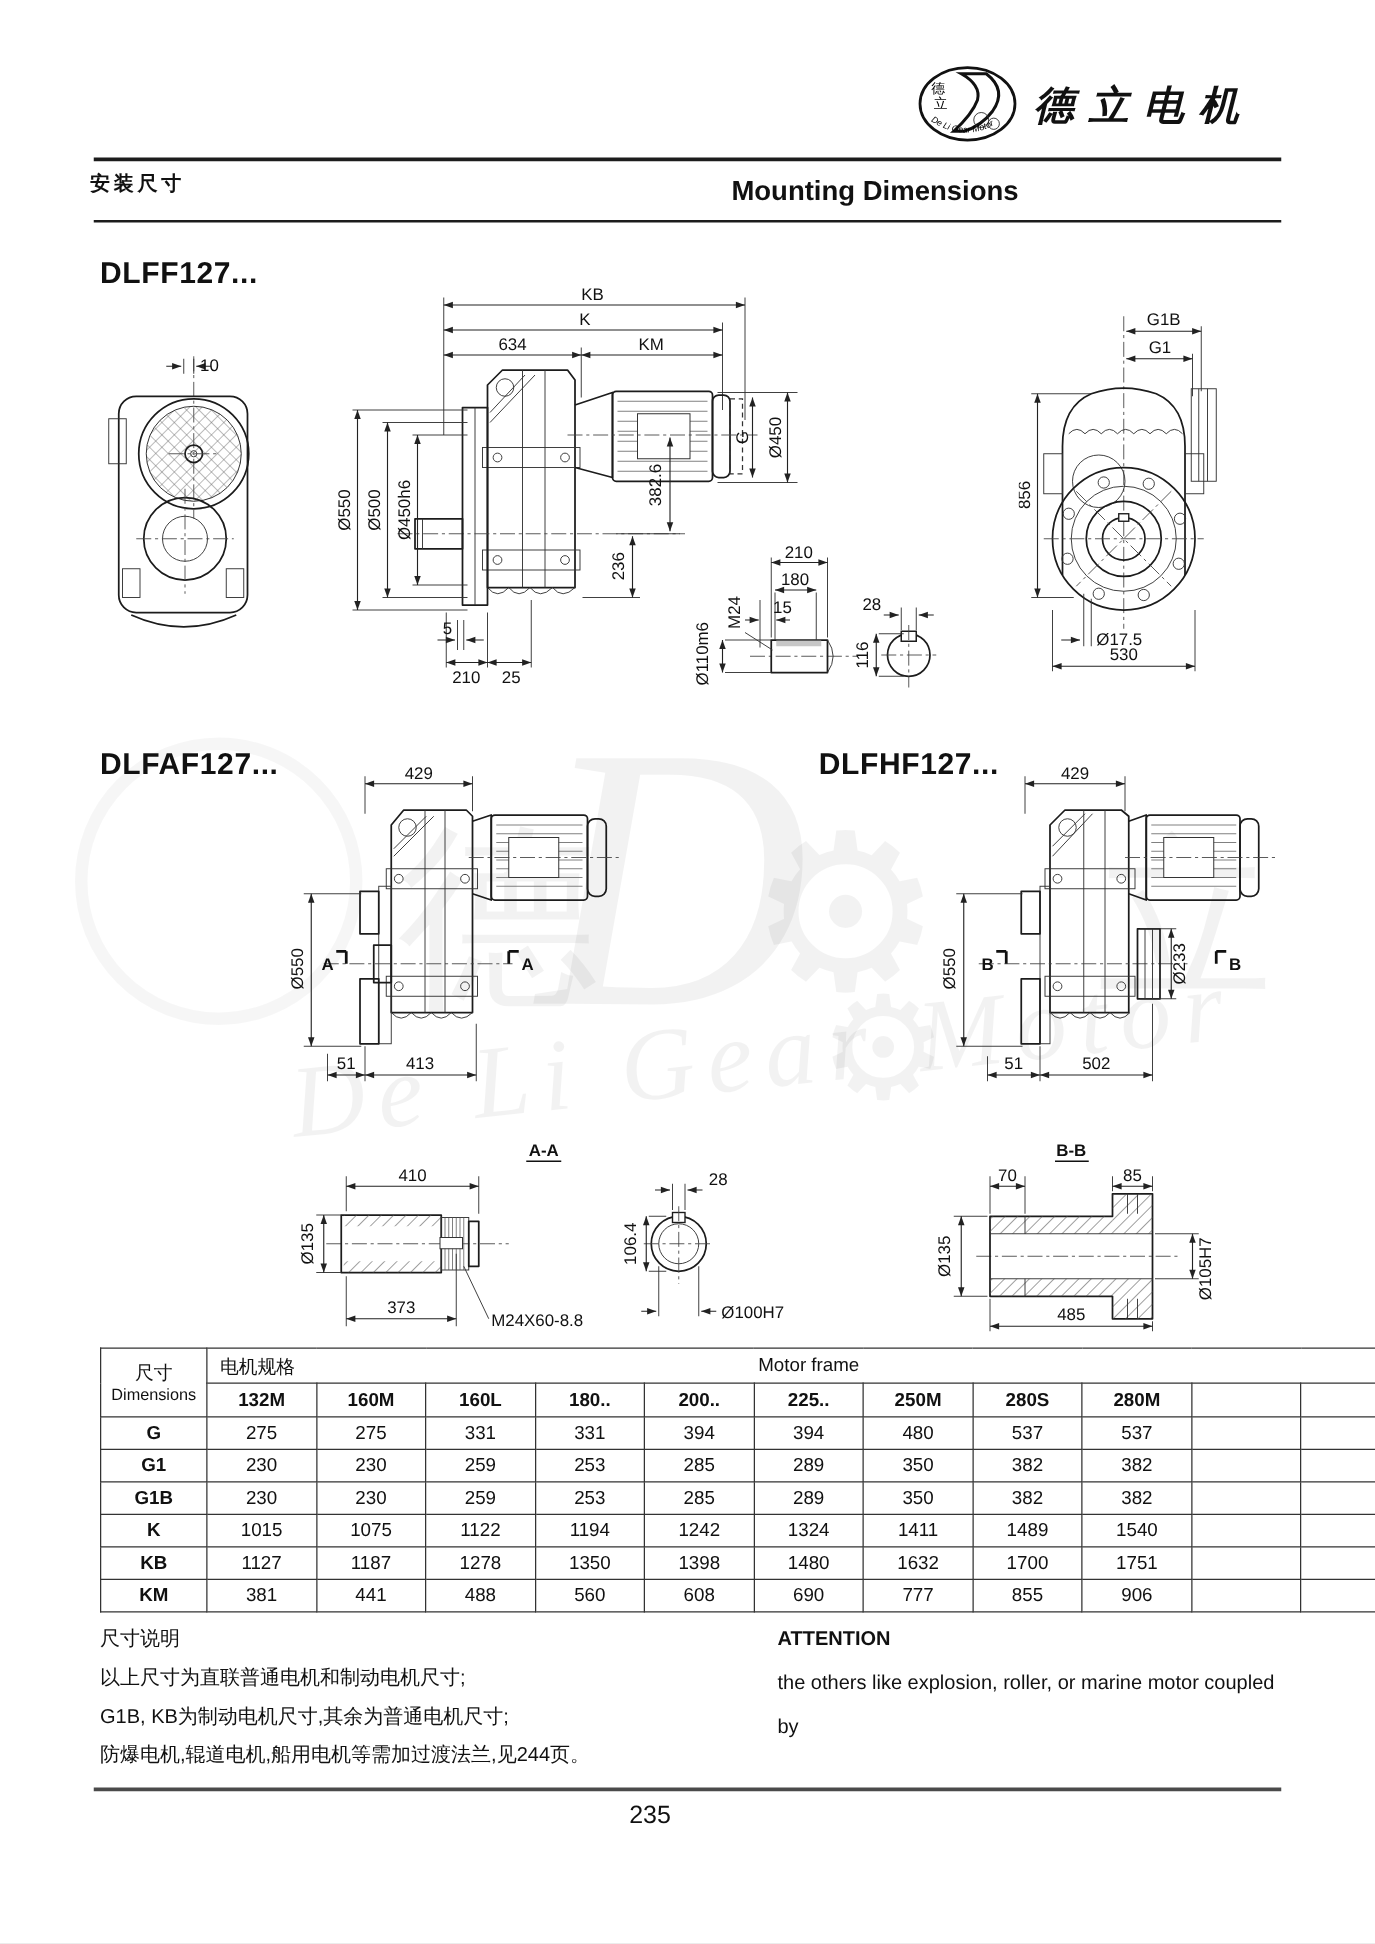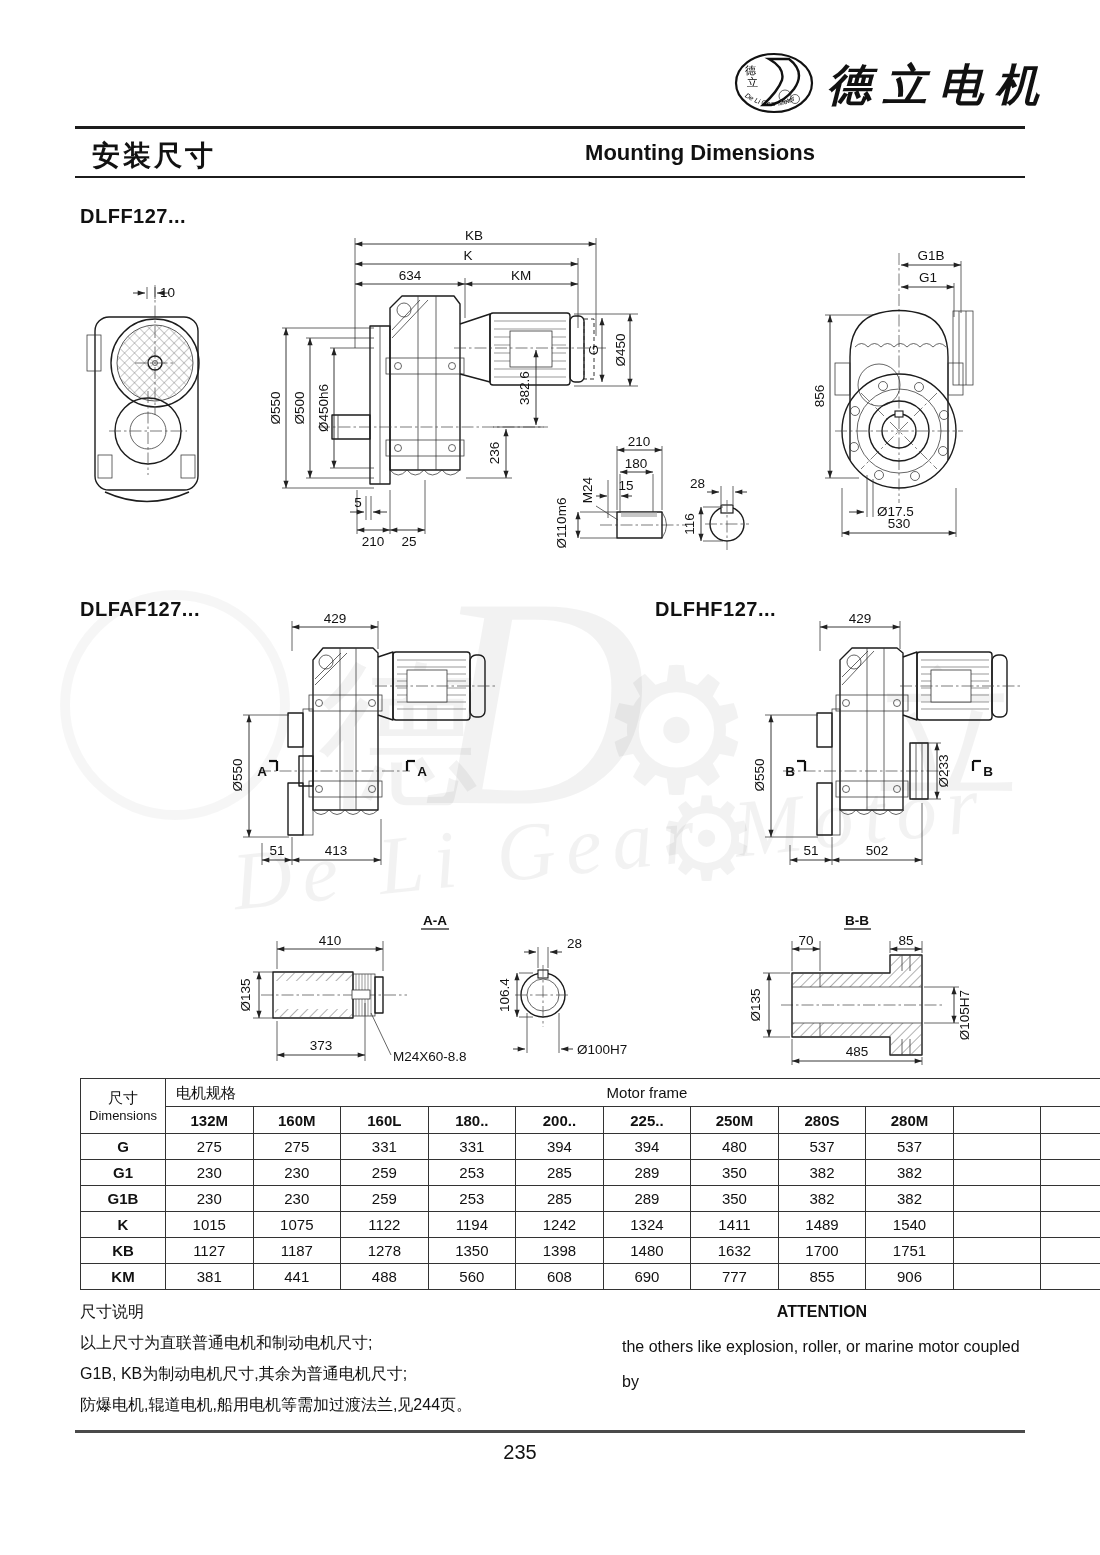--- a/index.html
+++ b/index.html
@@ -14,42 +14,42 @@
   .fn { fill:none; stroke:#555; stroke-width:0.6; }
   .cl { fill:none; stroke:#444; stroke-width:0.7; stroke-dasharray:12 3 2.5 3; }
   .dim { fill:none; stroke:#222; stroke-width:0.9; marker-start:url(#ar); marker-end:url(#ar); }
   .ae  { fill:none; stroke:#222; stroke-width:0.9; marker-end:url(#ar); }
   .dsh { fill:none; stroke:#333; stroke-width:1; stroke-dasharray:4 3; }
   .thk { fill:none; stroke:#111; stroke-width:2.2; }
   text { font-family:"Liberation Sans",sans-serif; }
   .dt { font-size:13.5px; fill:#111; }
   .dtm { text-anchor:middle; }
   
-  .title-zh { position:absolute; left:92px; top:137px; font-size:28px; font-weight:bold; letter-spacing:3px; }
+  .title-zh { position:absolute; left:72px; top:137px; font-size:16px; font-weight:bold; letter-spacing:3px; }
   .title-en { position:absolute; left:540px; top:140px; width:320px; text-align:center; font-size:22px; font-weight:bold; }
-  .model { position:absolute; font-size:20px; font-weight:bold; letter-spacing:0.5px; }
+  .model { position:absolute; font-size:24px; font-weight:bold; letter-spacing:0.5px; }
   
   #brand { position:absolute; left:733px; top:50px; display:flex; align-items:center; }
   #brand-name { font-family:"Liberation Serif",serif; font-weight:bold; font-style:italic;
-                font-size:44px; letter-spacing:12px; margin-left:12px; white-space:nowrap; }
+                font-size:32px; letter-spacing:12px; margin-left:12px; white-space:nowrap; }
   
   #dims-table { position:absolute; left:80px; top:1078px; width:1049px; border-collapse:collapse;
                 table-layout:fixed; font-size:15px; }
   #dims-table th, #dims-table td { border:1px solid #333; text-align:center; height:26px; padding:0; font-weight:normal; }
   #dims-table tr.hr1 th { height:28px; }
   #dims-table tr.hr2 th { height:27px; font-weight:bold; }
   #dims-table .cdim { font-size:15px; }
   #dims-table .cdim .en { display:block; font-size:13px; }
   #dims-table .cspec { position:relative; text-align:center; }
   #dims-table .cspec .zh { position:absolute; left:10px; top:5px; }
   #dims-table .rl { font-weight:bold; }
   
   #notes { position:absolute; left:80px; top:1296px; font-size:16px; line-height:31px; }
   #attention { position:absolute; left:622px; top:1294px; font-size:16px; line-height:35px; width:400px; }
-  #attention .hd { font-weight:bold;text-align:center; }
+  #attention .hd { font-weight:bold; }
   
   #footer-rule { top:1430px; height:3px; background:#4a4a4a; }
   #page-num { position:absolute; left:0; top:1441px; width:1040px; text-align:center; font-size:20px; }
   
   #wm { position:absolute; left:0; top:0; width:1100px; height:1555px; pointer-events:none; }
   #wm span { position:absolute; color:rgba(0,0,0,0.05); font-family:"Liberation Serif",serif; }
   .wm-circle { position:absolute; left:60px; top:590px; width:230px; height:230px;
                border:10px solid rgba(0,0,0,0.035); border-radius:50%; }
   .wm-d  { left:430px; top:530px; font-size:300px; font-style:italic; }
   .wm-c1 { left:318px; top:628px; font-size:160px; }

